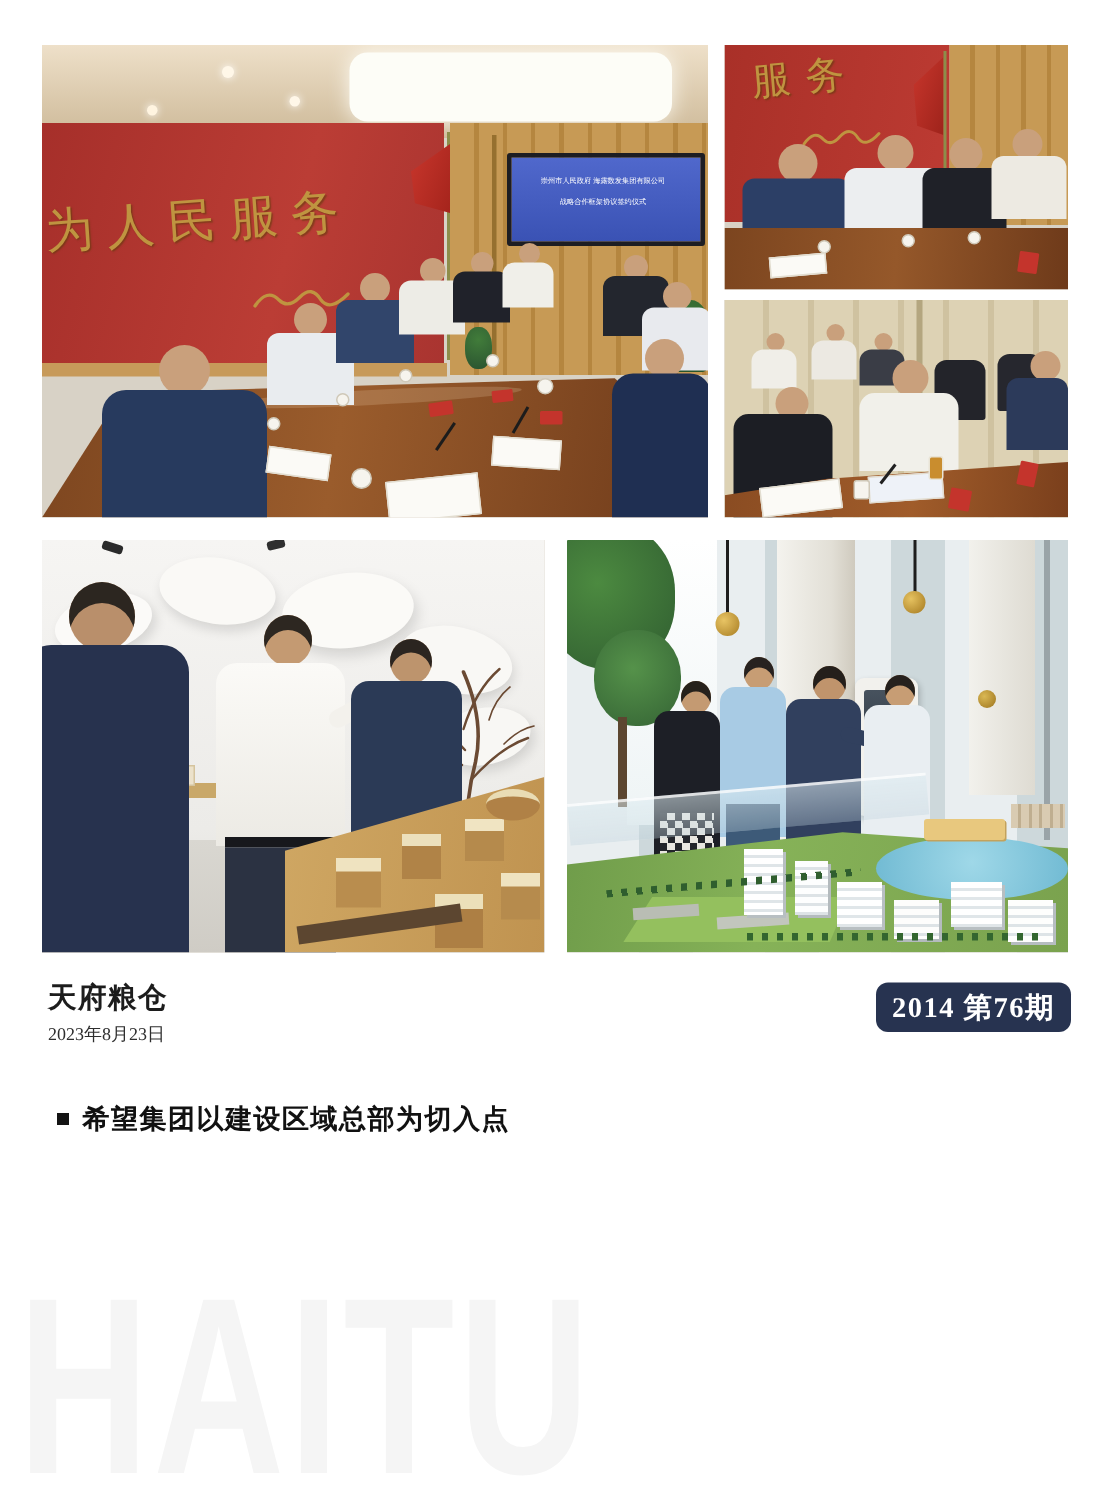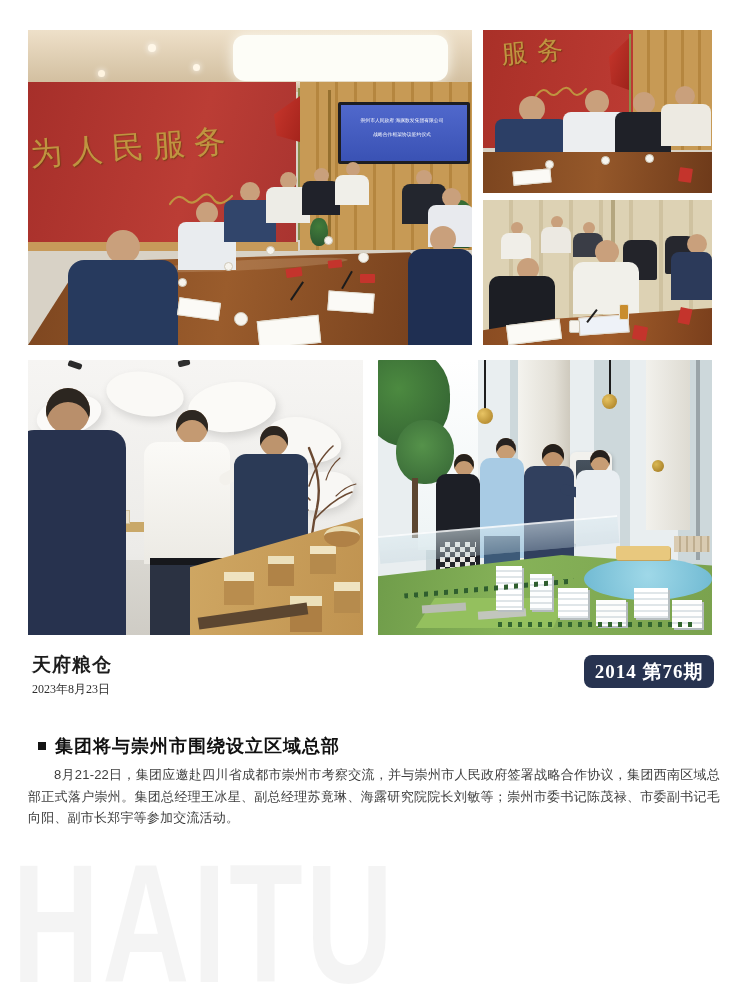--- a/index.html
+++ b/index.html
@@ -274,21 +274,20 @@
 </div>
 
 <div class="abs" id="dept">天府粮仓</div>
 <div class="abs" id="date">2023年8月23日</div>
 <div class="abs" id="badge">
     <span>2014 第76期</span>
   </div>
 
 <div class="abs" id="headline">
   <span class="sq"></span>
-  <span>集团将与崇州市围绕设立区域总部</span>
+  <span>希望集团以建设区域总部为切入点</span>
 </div>
 
 <div class="abs" id="watermark">HAITU</div>
 
 <div id="article">
-  <p>8月21-22日，集团应邀赴四川省成都市崇州市考察交流，并与崇州市人民政府签署战略合作协议，集团西南区域总部正式落户崇州。集团总经理王冰星、副总经理苏竟琳、海露研究院院长刘敏等；崇州市委书记陈茂禄、市委副书记毛向阳、副市长郑宇等参加交流活动。</p>
 
 </div>
 
 </body></html>

